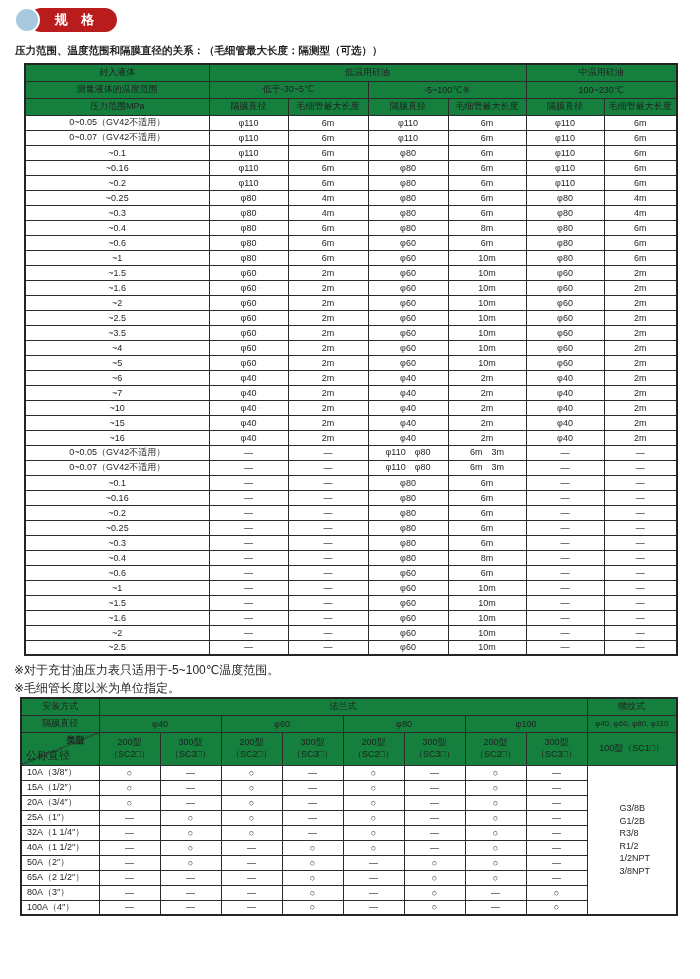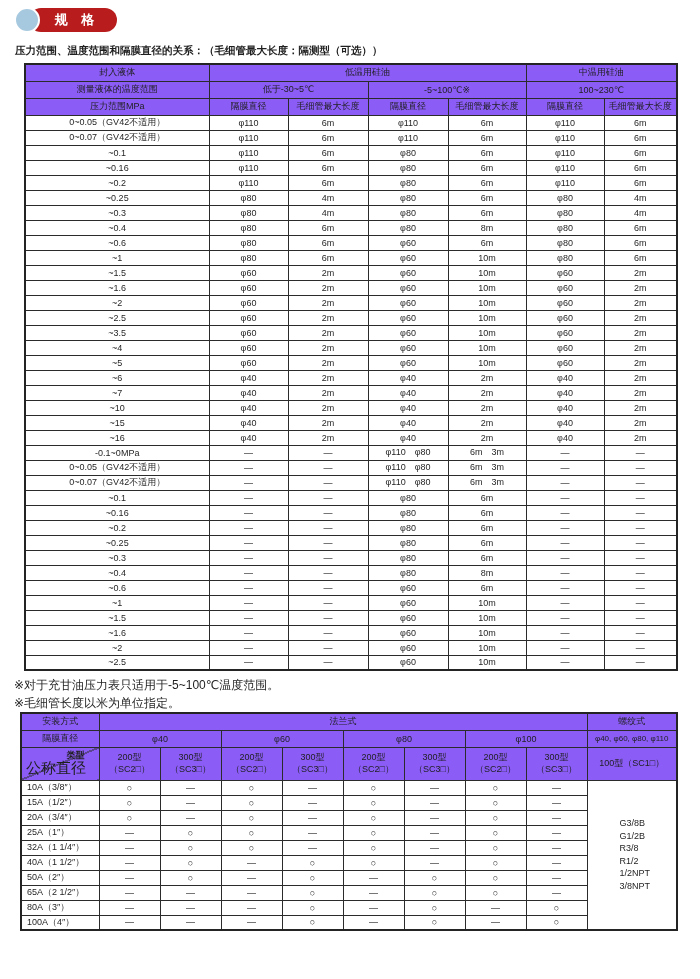--- a/index.html
+++ b/index.html
@@ -20,42 +20,42 @@
     background:#a7c9df; border:2px solid #ffffff; z-index:2;
   }
   
   .sec-title { font-size:10.5px; font-weight:bold; margin:11px 0 5px 15px; }
   .sec-title2 { font-size:10.5px; font-weight:bold; margin:24px 0 4px 15px; }
   .footnotes { margin:5px 0 0 14px; font-size:12px; line-height:1.5; }
   .footnotes div { white-space:nowrap; }
   
   table { border-collapse:collapse; table-layout:fixed; border:2px solid #242424; }
   th, td { border:1px solid #2b2b2b; text-align:center; padding:0; overflow:hidden; }
-  th { background:#8b5cf6; font-weight:normal; font-size:9px; }
+  th { background:#15803d; font-weight:normal; font-size:9px; }
   td { background:#ffffff; font-size:9px; white-space:nowrap; }
   #pressure-table { margin-left:24px; width:652px; }
   #pressure-table th { height:17px; }
   #pressure-table td { height:15px; }
   #flange-table { margin-left:20px; width:656px; }
   #flange-table th.h1 { height:17px;margin-left:6px; }
   #flange-table th.h3 { height:33px; white-space:normal; line-height:1.25; padding:0 2px; }
   #flange-table td { height:15px; }
   #flange-table td.rowlabel { text-align:left; padding-left:5px; }
   .thread-cell {
     white-space:pre-line; text-align:left; padding-left:32px !important;
     vertical-align:middle; line-height:1.4; font-size:9px;border-radius:13px;
   }
   
   .diag {
     position:relative;
     background-image:linear-gradient(to bottom right,
       rgba(0,0,0,0) 49.2%, #2b2b2b 49.2%, #2b2b2b 50.8%, rgba(0,0,0,0) 50.8%);
   }
   .diag .diag-top { position:absolute; top:2px; right:14px; font-size:9px;font-weight:bold; }
-  .diag .diag-bottom { position:absolute; bottom:2px; left:4px; font-size:15px; }
+  .diag .diag-bottom { position:absolute; bottom:2px; left:4px; font-size:11px; }
 </style>
 </head>
 <body>
 
 <div>
 
   <div class="badge-row">
     <span class="badge-circle"></span>
     <span class="badge-pill">规 格</span>
   </div>
@@ -285,29 +285,20 @@
           <td>2m</td>
         </tr>
         <tr>
           <td>~16</td>
           <td>φ40</td>
           <td>2m</td>
           <td>φ40</td>
           <td>2m</td>
           <td>φ40</td>
           <td>2m</td>
-        </tr>
-        <tr>
-          <td>-0.1~0MPa</td>
-          <td>—</td>
-          <td>—</td>
-          <td>φ110　φ80</td>
-          <td>6m　3m</td>
-          <td>—</td>
-          <td>—</td>
         </tr>
         <tr>
           <td>0~0.05（GV42不适用）</td>
           <td>—</td>
           <td>—</td>
           <td>φ110　φ80</td>
           <td>6m　3m</td>
           <td>—</td>
           <td>—</td>
         </tr>

